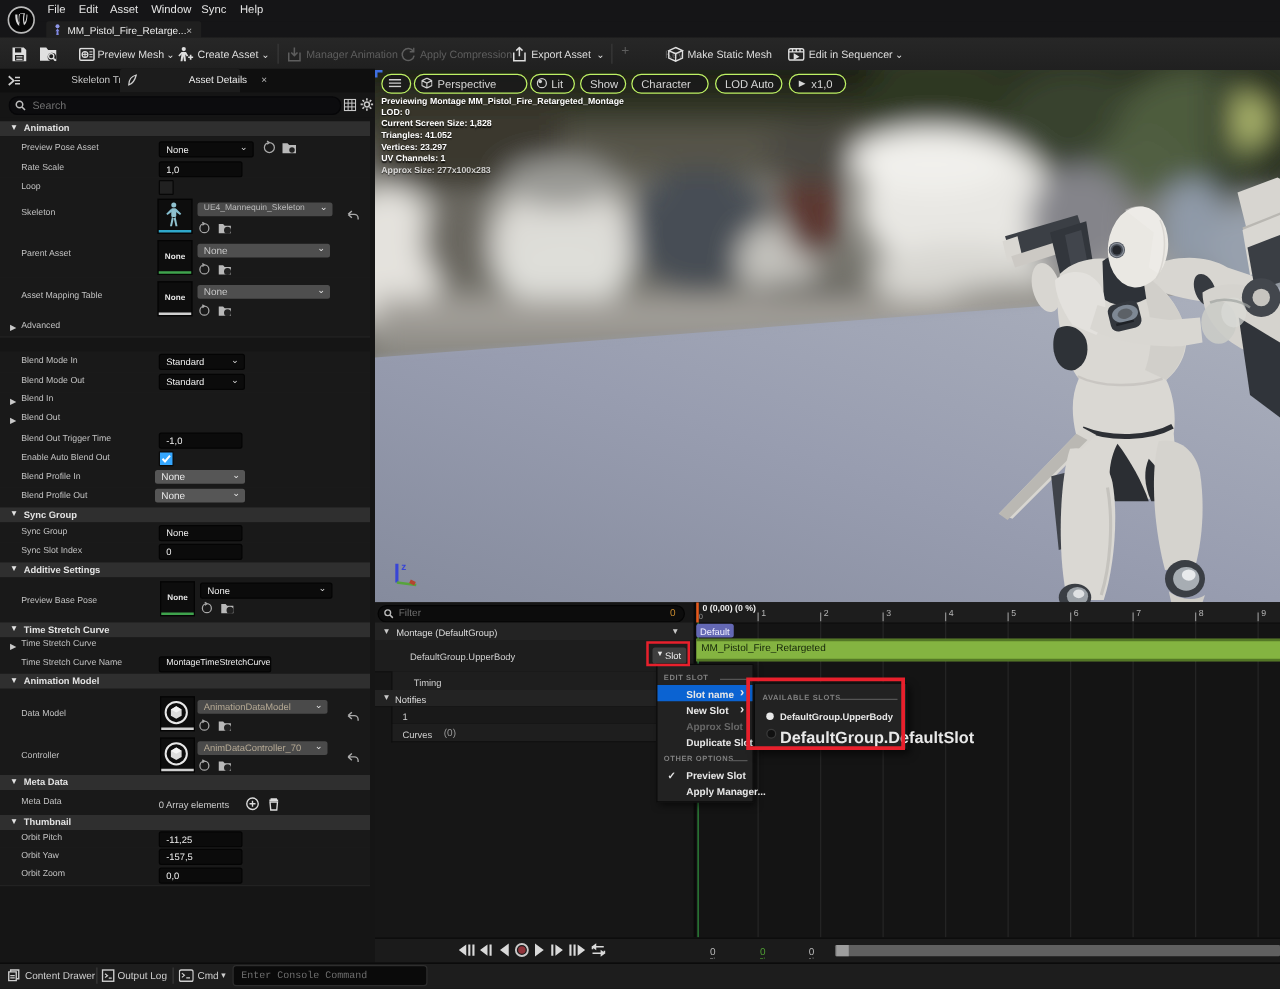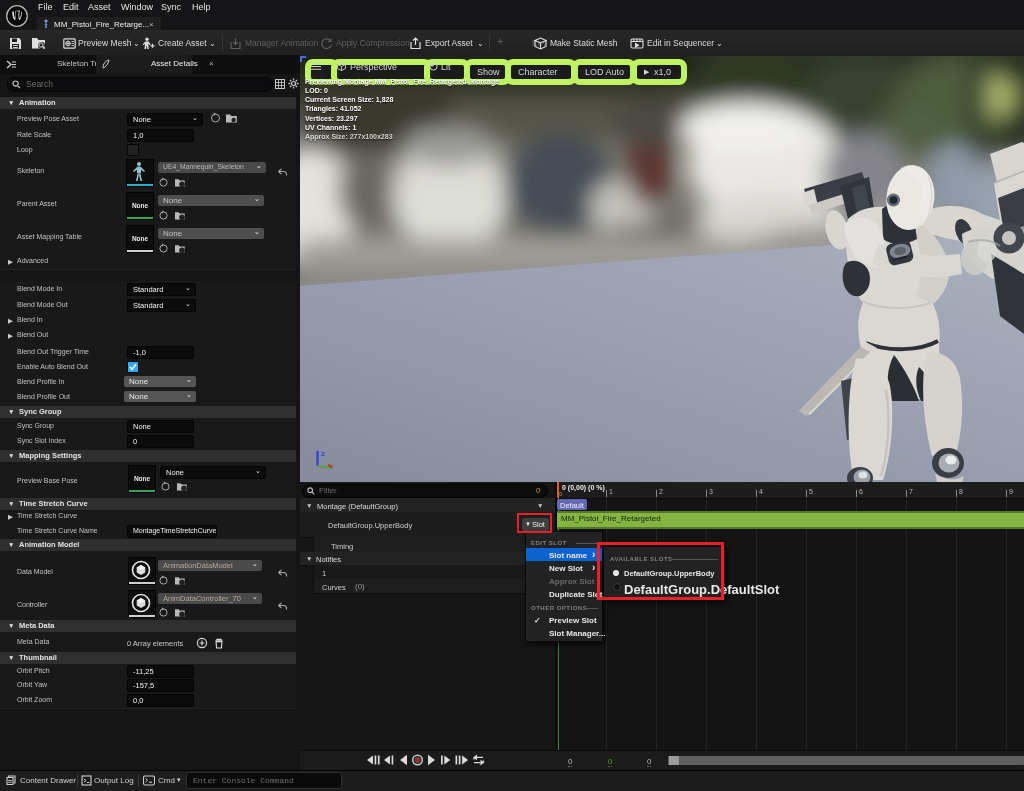--- a/index.html
+++ b/index.html
@@ -33,21 +33,21 @@
 .dcombo .v{position:absolute;left:5px;top:1px;}
 .dcombo .c{position:absolute;right:4px;top:-1px;font-size:7.5px;color:#dadada;}
 .gcombo{position:absolute;background:#565656;border-radius:2px;color:#fff;font-size:7.5px;}
 .gcombo .v{position:absolute;left:5px;top:1px;color:#e8e8e8;}
 .gcombo .c{position:absolute;right:4px;top:-1px;font-size:7.5px;color:#e8e8e8;}
 .thumb{position:absolute;width:26px;height:26px;background:#0d0d0d;border:1px solid #040404;}
 .thumb .n{position:absolute;width:100%;text-align:center;top:9px;font-size:6.5px;font-weight:bold;color:#e8e8e8;}
 .uline{position:absolute;left:0;bottom:0;width:100%;height:2px;}
 
 #viewport{left:300px;top:56px;width:724px;height:426px;background:#6b6b66;overflow:hidden;}
-.pill{position:absolute;top:3px;height:14px;background:rgba(26,26,26,0.92);border:6px solid #bef264;border-radius:8px;color:#d6d6d6;font-size:8.5px;text-align:right;}
+.pill{position:absolute;top:3px;height:14px;background:rgba(26,26,26,0.92);border:1px solid #bef264;border-radius:8px;color:#d6d6d6;font-size:8.5px;text-align:right;}
 .pill span{position:relative;}
 #stats{position:absolute;left:5px;top:21px;font-size:7px;font-weight:bold;color:#fff;line-height:9.15px;text-shadow:0 1px 1px rgba(0,0,0,0.8);}
 
 #bottompanel{left:300px;top:482px;width:724px;height:288px;background:#141414;}
 
 #statusbar{left:0;top:770px;width:1024px;height:21px;background:#1d1d1d;border-top:1px solid #060606;}
 .sbtxt{position:absolute;top:6px;font-size:8.5px;color:#cfcfcf;}
 
 .menu{position:absolute;background:#222222;border:1px solid #0a0a0a;box-shadow:2px 3px 6px rgba(0,0,0,0.6);}
 .mhead{position:absolute;font-size:6px;letter-spacing:0.5px;color:#808080;font-weight:bold;white-space:nowrap;}
@@ -338,21 +338,21 @@
 <div class="inp" style="left:127px;top:364px;width:65px;height:11px">
       <span>None</span>
     </div>
 <div class="prow" style="top:378px;height:16px"></div>
 <div class="txt" style="left:17px;top:381px;font-size:7px;color:#c2c2c2">Sync Slot Index</div>
 <div class="inp" style="left:127px;top:379px;width:65px;height:11px">
       <span>0</span>
     </div>
 <div class="cat" style="top:394px;height:12px;line-height:12px">
       <span class="arr" style="font-size:6.5px">▼</span>
-      <span class="ct">Mapping Settings</span>
+      <span class="ct">Additive Settings</span>
     </div>
 <div class="prow" style="top:406px;height:36px"></div>
 <div class="txt" style="left:17px;top:421px;font-size:7px;color:#c2c2c2">Preview Base Pose</div>
 <div class="thumb" style="left:128px;top:409px">
       <div class="n">None</div>
       <div class="uline" style="background:#3fa34d"></div>
     </div>
 <div class="dcombo" style="left:160px;top:410px;width:104px;height:11px">
       <span class="v">None</span>
       <span class="c">⌄</span>
@@ -736,21 +736,21 @@
 <div class="mitem" style="left:23px;top:19px">Slot name</div>
 <div class="mitem" style="left:66px;top:17px;font-size:10px;font-weight:bold">›</div>
 <div class="mitem" style="left:23px;top:32px">New Slot</div>
 <div class="mitem" style="left:66px;top:30px;font-size:10px;font-weight:bold">›</div>
 <div class="mitem" style="left:23px;top:45px;color:#686868">Approx Slot</div>
 <div class="mitem" style="left:23px;top:58px">Duplicate Slot</div>
 <div class="mhead" style="left:5px;top:73px">OTHER OPTIONS</div>
 <div class="abs" style="left:58px;top:76px;width:14px;height:1px;background:#555"></div>
 <div class="mitem" style="left:8px;top:84px;font-size:8px">✓</div>
 <div class="mitem" style="left:23px;top:84px">Preview Slot</div>
-<div class="mitem" style="left:23px;top:97px">Slot Manager...</div>
+<div class="mitem" style="left:23px;top:97px">Apply Manager...</div>
 </div>
 <div class="menu" style="left:603px;top:546px;width:121px;height:52px">
 <div class="mhead" style="left:6px;top:9px">AVAILABLE SLOTS</div>
 <div class="abs" style="left:66px;top:12px;width:48px;height:1px;background:#555"></div>
 <div class="abs" style="left:9px;top:23px;width:6px;height:6px;border-radius:50%;background:#e8e8e8"></div>
 <div class="mitem" style="left:20px;top:22px;font-size:7.5px;font-weight:bold">DefaultGroup.UpperBody</div>
 <div class="abs" style="left:9px;top:36px;width:6px;height:6px;border-radius:50%;background:#111;border:1px solid #3a3a3a"></div>
 <div class="mitem" style="left:20px;top:35px;font-size:13px;font-weight:bold">DefaultGroup.DefaultSlot</div>
 </div>
 <div class="redbox" style="left:517px;top:513px;width:31px;height:16px;border-width:2.5px"></div>

